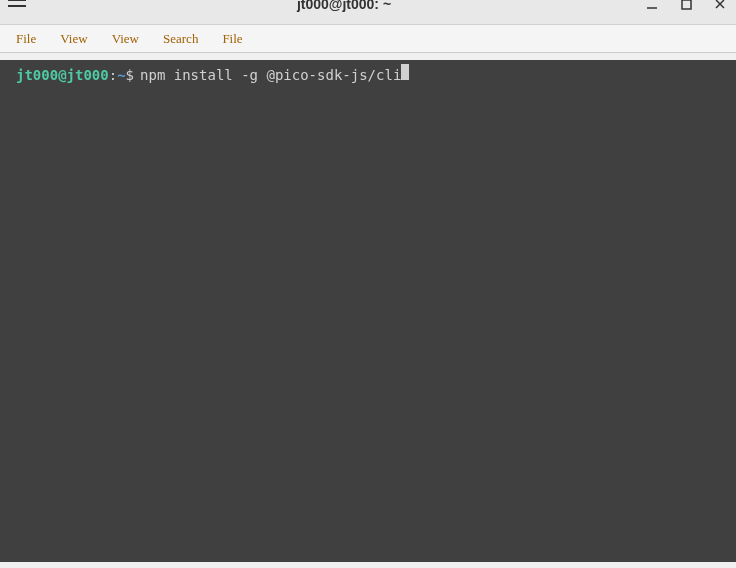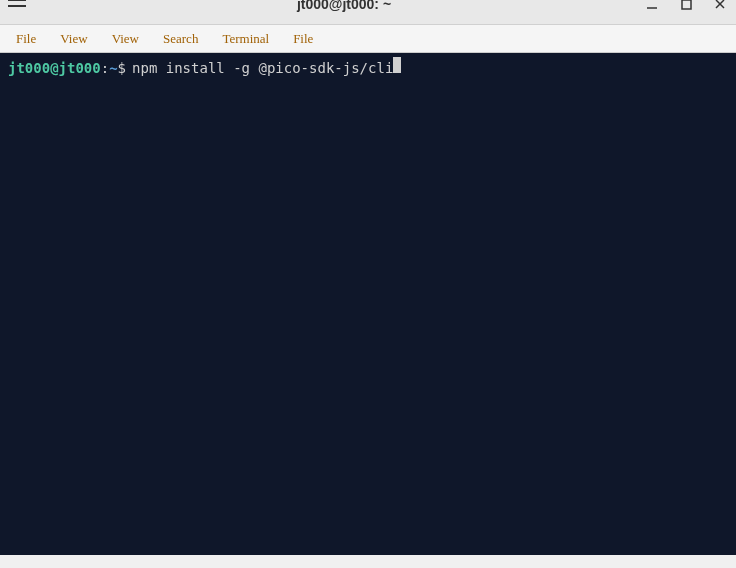--- a/index.html
+++ b/index.html
@@ -68,28 +68,29 @@
       border-bottom: 1px solid #ccc;
       font-size: 13px;
     }
     .menu-item {
       padding: 4px 12px;
       cursor: pointer;
       color: #a16207;
       font-family: Liberation Serif, serif;
     }
     .terminal {
-      background: #0f172a;
+      background: #404040;
       height: calc(568px - 38px - 28px);
-      padding: 4px 8px;
+      padding: 4px 16px;
       font-family: "DejaVu Sans Mono", "Liberation Mono", monospace;
       font-size: 14px;
       line-height: 1.3;
       color: #d0d0d0;
       overflow: hidden;
+      margin-top: 7px;
     }
     .prompt-line {
       display: flex;
       flex-wrap: wrap;
       align-items: baseline;
     }
     .prompt-user {
       color: #4ec9a3;
       font-weight: bold;
     }
@@ -146,21 +147,20 @@
         </svg>
     </div>
   </div>
 </div>
 
 <div class="menubar">
   <div class="menu-item">File</div>
   <div class="menu-item">View</div>
   <div class="menu-item">View</div>
   <div class="menu-item">Search</div>
-  <div class="menu-item">Terminal</div>
   <div class="menu-item">File</div>
 </div>
 
 <div class="terminal">
   <div class="prompt-line">
     <span class="prompt-user">jt000@jt000</span>
       <span class="prompt-colon">:</span>
       <span class="prompt-path">~</span>
       <span class="prompt-dollar">$</span>
     <span class="command">npm install -g @pico-sdk-js/cli</span>

